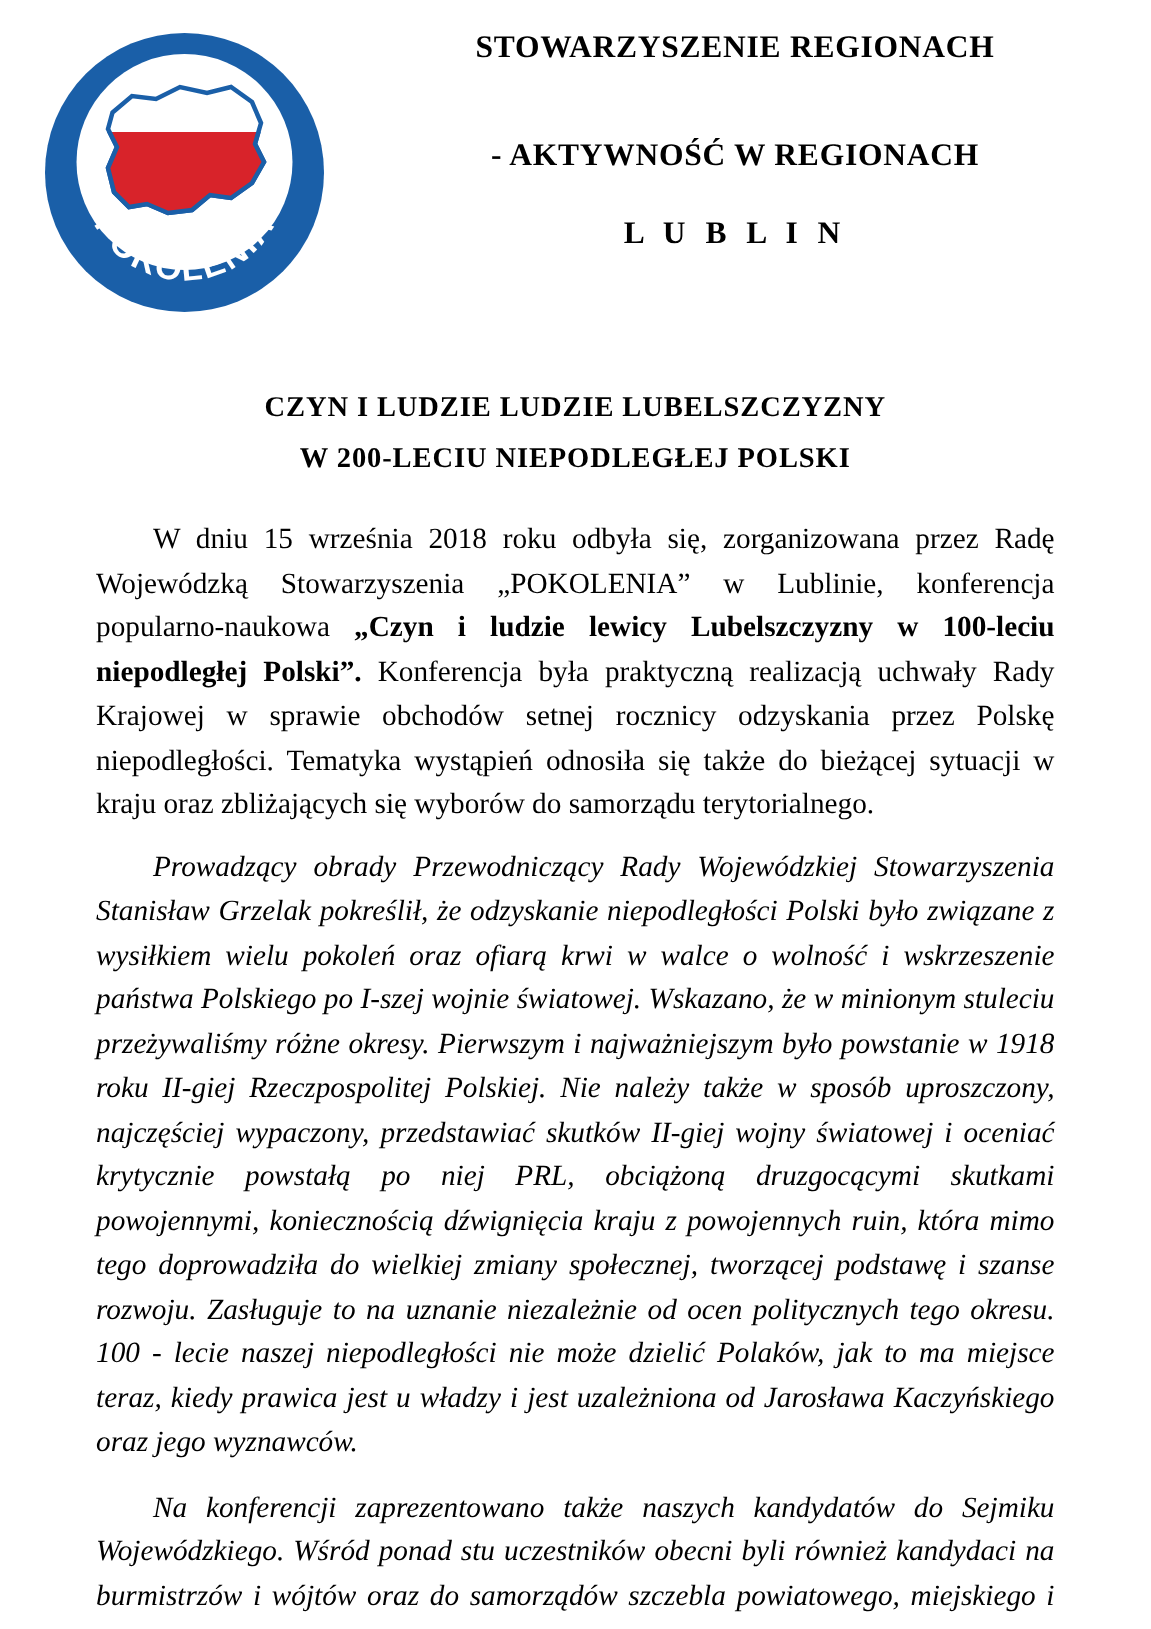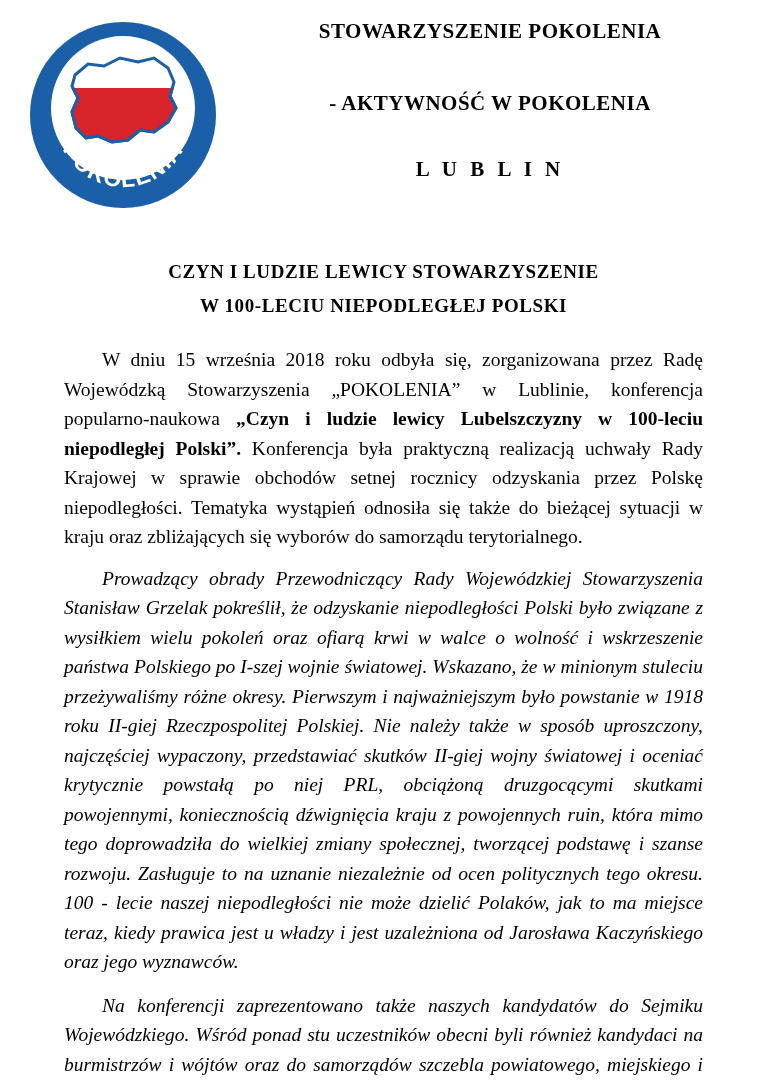--- a/index.html
+++ b/index.html
@@ -63,21 +63,21 @@
     font-size: 21px;
     letter-spacing: 0.5px;
     line-height: 26px;
     margin-top: 46px;
   }
   .title-line-3 {
     font-weight: bold;
     font-size: 21px;
     letter-spacing: 4px;
     line-height: 26px;
-    margin-top: 40px;
+    margin-top: 26px;
   }
 
   
   .subtitle {
     text-align: center;
     margin-top: 40px;
   }
   .subtitle-line {
     font-weight: bold;
     font-size: 19px;
@@ -137,29 +137,29 @@
                    L 70 116 L 58 118 L 48 108 L 44 92 L 50 78 L 44 66 Z" fill="#d8232a" clip-path="url(#polandClipBottom)" stroke="#1a5fa8" stroke-width="3"></path>
         </g>
 
         <text font-family="Liberation Sans, sans-serif" font-size="23" font-weight="bold" fill="#ffffff" letter-spacing="1.5">
           <textPath href="#arcPath" startOffset="50%" text-anchor="middle">POKOLENIA</textPath>
         </text>
       </svg>
     </div>
 
     <div class="header-titles">
-      <div class="title-line-1">STOWARZYSZENIE POKOLENIA</div>
-      <div class="title-line-2">- AKTYWNOŚĆ W POKOLENIA</div>
+      <div class="title-line-1">STOWARZYSZENIE REGIONACH</div>
+      <div class="title-line-2">- AKTYWNOŚĆ W REGIONACH</div>
       <div class="title-line-3">L U B L I N</div>
     </div>
   </div>
 
   <div class="subtitle">
-    <div class="subtitle-line">CZYN  I  LUDZIE  LEWICY  STOWARZYSZENIE</div>
-    <div class="subtitle-line">W  100-LECIU  NIEPODLEGŁEJ  POLSKI</div>
+    <div class="subtitle-line">CZYN  I  LUDZIE  LUDZIE  LUBELSZCZYZNY</div>
+    <div class="subtitle-line">W  200-LECIU  NIEPODLEGŁEJ  POLSKI</div>
   </div>
 
   <div class="body-text">
     <p class="para" id="para-1"><span>W dniu 15 września 2018 roku odbyła się, zorganizowana przez Radę Wojewódzką Stowarzyszenia „POKOLENIA” w Lublinie, konferencja popularno-naukowa </span><b>„Czyn i ludzie lewicy Lubelszczyzny w 100-leciu niepodległej Polski”.</b><span> Konferencja była praktyczną realizacją uchwały Rady Krajowej w sprawie obchodów setnej rocznicy odzyskania przez Polskę niepodległości. Tematyka wystąpień odnosiła się także do bieżącej sytuacji w kraju oraz zbliżających się wyborów do samorządu terytorialnego.</span></p>
     <p class="para" id="para-2"><span>Prowadzący obrady Przewodniczący Rady Wojewódzkiej Stowarzyszenia Stanisław Grzelak pokreślił, że odzyskanie  niepodległości Polski było związane z wysiłkiem wielu pokoleń oraz ofiarą krwi w walce o wolność i wskrzeszenie państwa Polskiego po I-szej wojnie światowej. Wskazano, że w minionym stuleciu przeżywaliśmy różne okresy. Pierwszym i najważniejszym było powstanie w 1918 roku II-giej Rzeczpospolitej Polskiej. Nie należy także w sposób uproszczony, najczęściej wypaczony, przedstawiać skutków II-giej wojny światowej i oceniać krytycznie powstałą po niej PRL, obciążoną druzgocącymi skutkami powojennymi, koniecznością dźwignięcia kraju z powojennych ruin, która mimo tego doprowadziła do wielkiej zmiany społecznej, tworzącej podstawę i szanse rozwoju. Zasługuje to na uznanie niezależnie od ocen politycznych tego okresu. 100 - lecie naszej niepodległości nie może dzielić Polaków, jak to ma miejsce teraz, kiedy prawica jest u władzy i jest uzależniona od Jarosława Kaczyńskiego oraz jego wyznawców.</span></p>
     <p class="para spaced" id="para-3"><span>Na konferencji zaprezentowano także naszych kandydatów do Sejmiku Wojewódzkiego. Wśród ponad stu uczestników obecni byli również kandydaci na burmistrzów i wójtów oraz do samorządów szczebla powiatowego, miejskiego i gminnego,</span></p>
   </div>
 
 </div>
 

